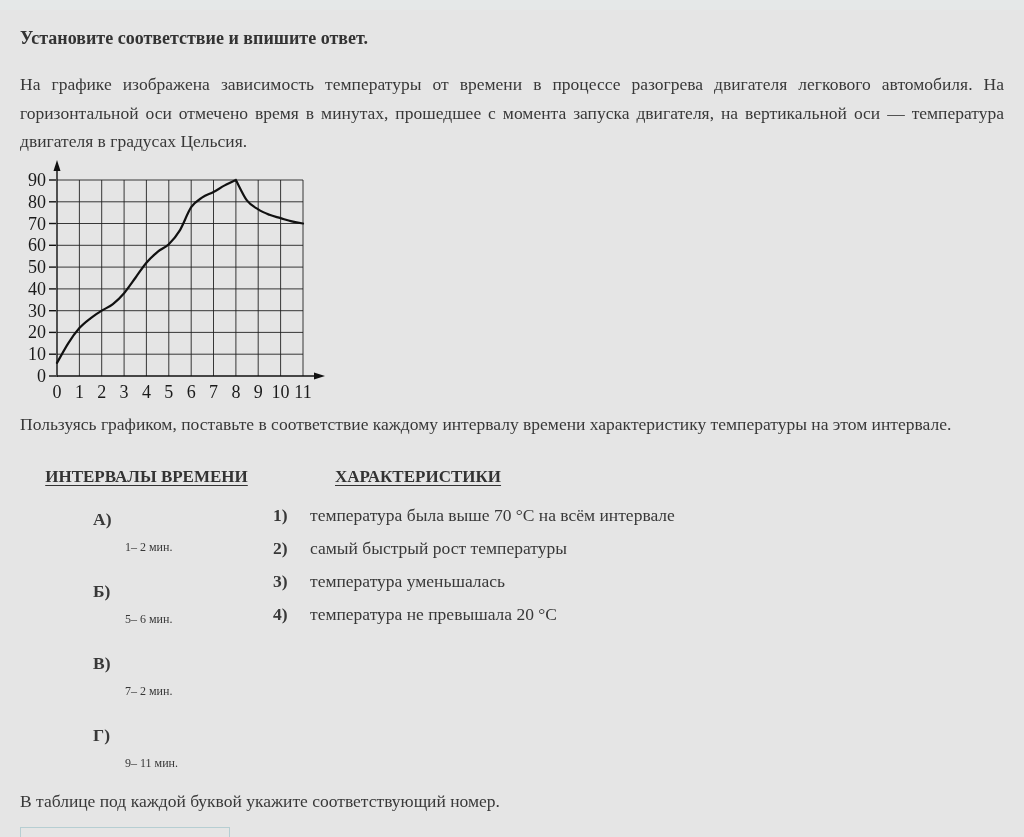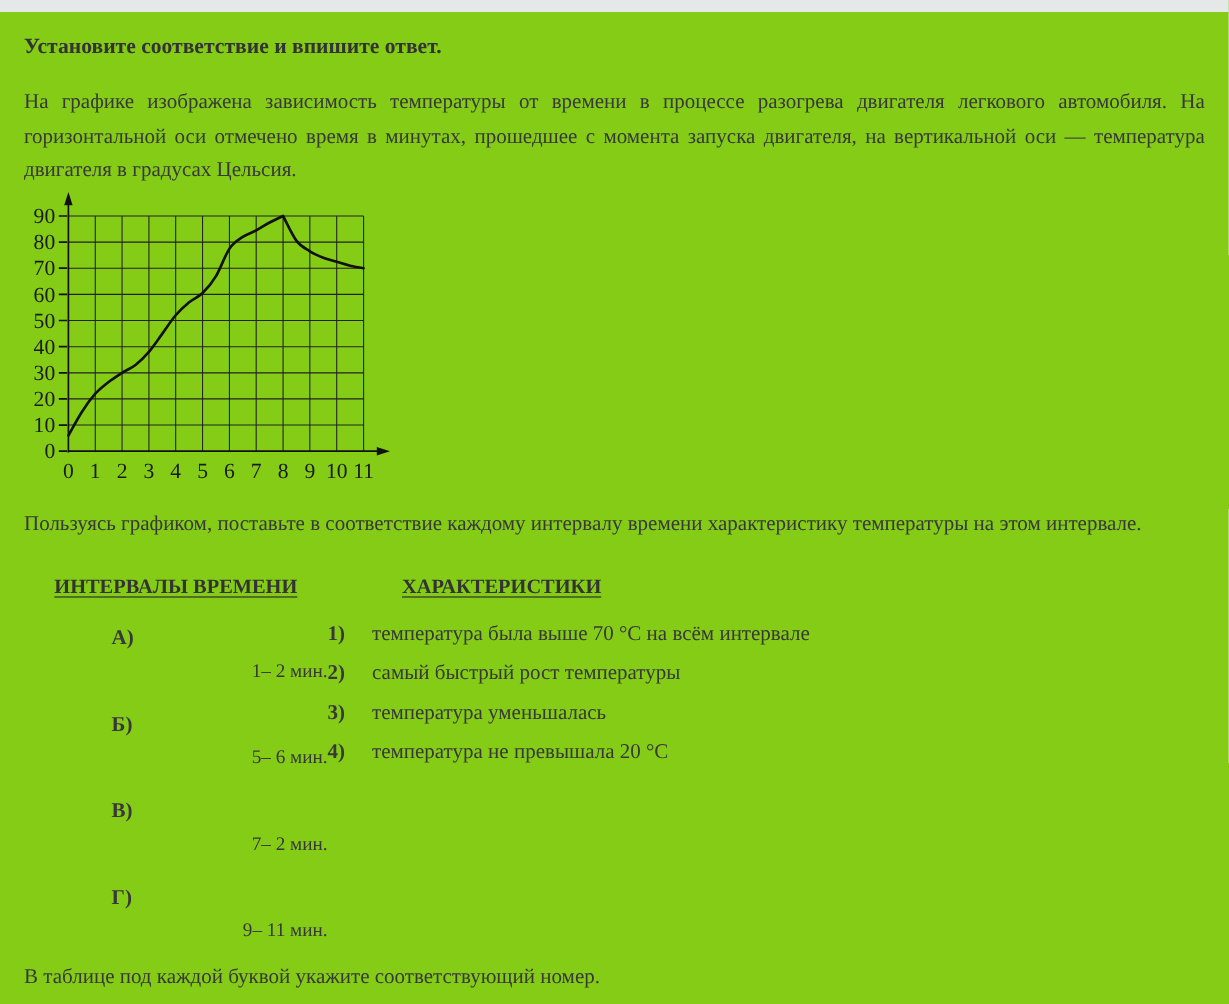--- a/index.html
+++ b/index.html
@@ -1,38 +1,38 @@
 <!DOCTYPE html>
 <html><head>
 <meta charset="utf-8">
 <style>
   html,body{margin:0;padding:0;background:#fff;}
-  .page{width:1024px;height:837px;background:#84cc16;overflow:hidden;
+  .page{width:1024px;height:837px;background:#e5e5e5;overflow:hidden;
         font-family:"Liberation Serif","DejaVu Serif",serif;color:#383838;}
   .topbar{height:10px;background:#e5e8e8;}
   .content{padding:0 20px;}
   .title{font-size:18px;font-weight:bold;margin:18px 0 0 0;color:#333;}
   .intro{font-size:17.5px;line-height:28.5px;text-align:justify;margin:21px 0 0 0;}
   .chart-wrap{margin:2px 0 0 0;}
   .chart-wrap svg{display:block;}
   .grid{stroke:#222;stroke-width:0.9;}
   .axis{stroke:#111;stroke-width:1.4;}
   .curve{stroke:#111;stroke-width:2.2;fill:none;stroke-linejoin:round;stroke-linecap:round;}
   .lbl{font-family:"Liberation Serif","DejaVu Serif",serif;font-size:18px;fill:#1a1a1a;}
-  .using{font-size:17.5px;margin:20px 0 0 0;}
+  .using{font-size:17.5px;margin:8px 0 0 0;}
   .match{display:flex;align-items:flex-start;margin-top:32px;}
   .col-left{width:253px;flex:0 0 253px;}
   .col-right{flex:1;}
   .match-header{font-weight:bold;font-size:17px;text-decoration:underline;
                 text-underline-offset:3px;color:#333;}
   .col-left .match-header{text-align:center;}
   .col-right .match-header{display:inline-block;margin-left:62px;}
   .interval-group{margin-top:21px;}
   .interval-letter{padding-left:73px;font-weight:bold;font-size:17.5px;line-height:23px;}
-  .interval-time{padding-left:105px;font-size:16px;line-height:23px;margin-top:5px;text-align:right;}
+  .interval-time{padding-left:105px;font-size:12px;line-height:23px;margin-top:5px;}
   .char-list{margin-top:17px;}
   .char-item{display:flex;line-height:22px;margin-bottom:11px;font-size:17.5px;}
   .char-num{font-weight:bold;width:37px;flex:0 0 37px;}
   .char-text{flex:1;}
   .table-instruction{font-size:17.5px;margin:16px 0 0 0;}
   table.answer{border-collapse:collapse;margin-top:15px;}
   table.answer{border:1px solid #b6ced2;}
   table.answer th{width:50px;height:36px;border-bottom:1px solid #b6ced2;
                   font-weight:bold;font-size:17.5px;text-align:center;color:#222;}
 </style>

